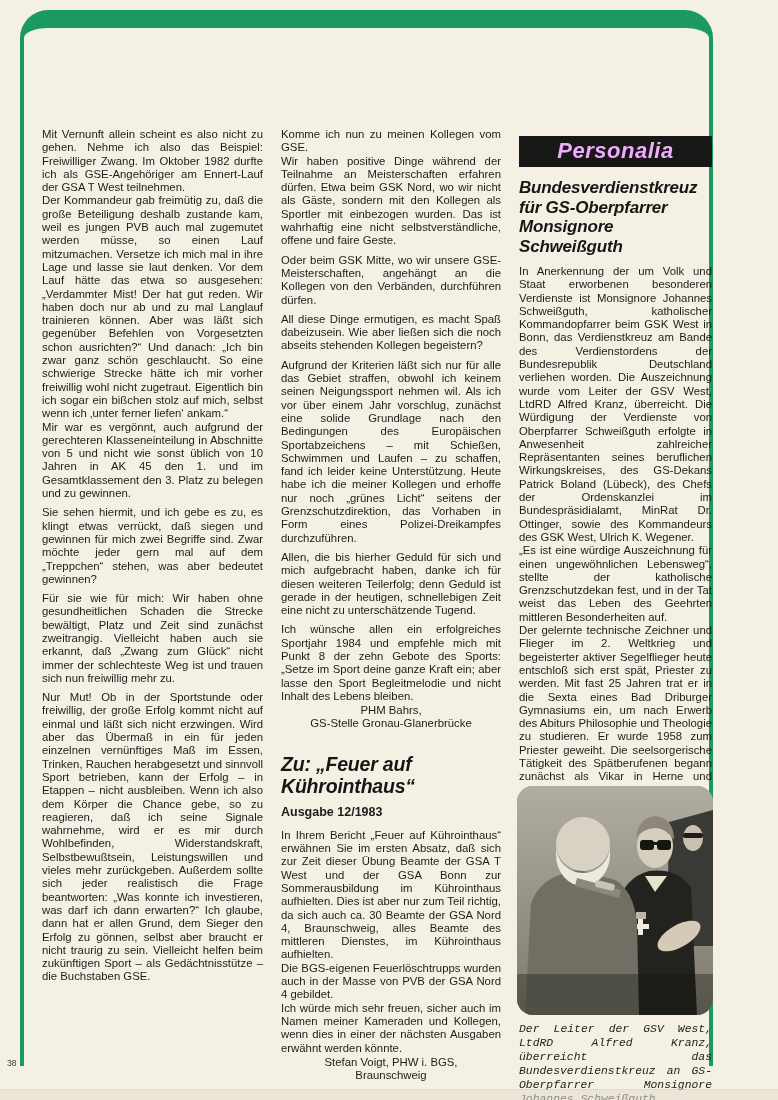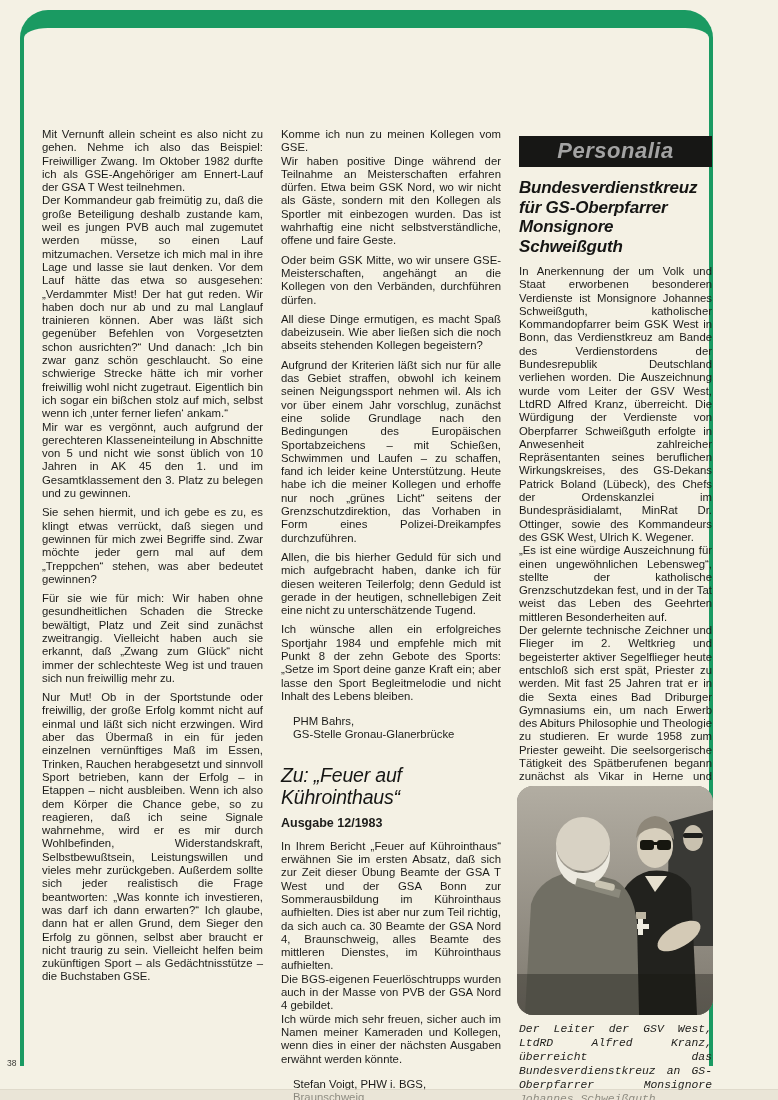--- a/index.html
+++ b/index.html
@@ -39,38 +39,38 @@
   .col-mid{left:281px;top:128px;width:220px;}
   .col-right{left:519px;top:136px;width:193px;max-height:644px;overflow:hidden;}
   .para{
     font-size:11.35px;line-height:13.3px;
     text-align:justify;margin:0;color:var(--ink);
   }
   .gap{margin-top:6px;}
   .preline{white-space:pre-line;}
   .sig{
     font-size:11.35px;line-height:13.3px;
-    text-align:left;white-space:pre-line;margin:12px;
+    text-align:center;white-space:pre-line;margin:1px;
   }
   .section-header{
-    background:#171715;color:#a3a3a3;
+    background:#171715;color:#f0abfc;
     text-align:center;
     font-weight:bold;font-style:italic;
     font-size:22px;line-height:30px;height:31px;
     letter-spacing:.5px;
     margin:0 0 11px 0;
   }
   .headline{
     font-weight:bold;font-style:italic;
     font-size:17px;line-height:19.5px;
     letter-spacing:-.2px;
     margin:0 0 9px 0;color:#161614;
   }
   .headline-mid{
-    font-weight:normal;font-style:italic;
+    font-weight:bold;font-style:italic;
     font-size:19.5px;line-height:22px;
     letter-spacing:-.2px;
     margin:22px 0 8px 0;color:#161614;
   }
   .subhead{
     font-weight:bold;font-size:12.5px;line-height:14px;
     margin:0 0 10px 0;
   }
   .photo{
     position:absolute;left:517px;top:786px;

